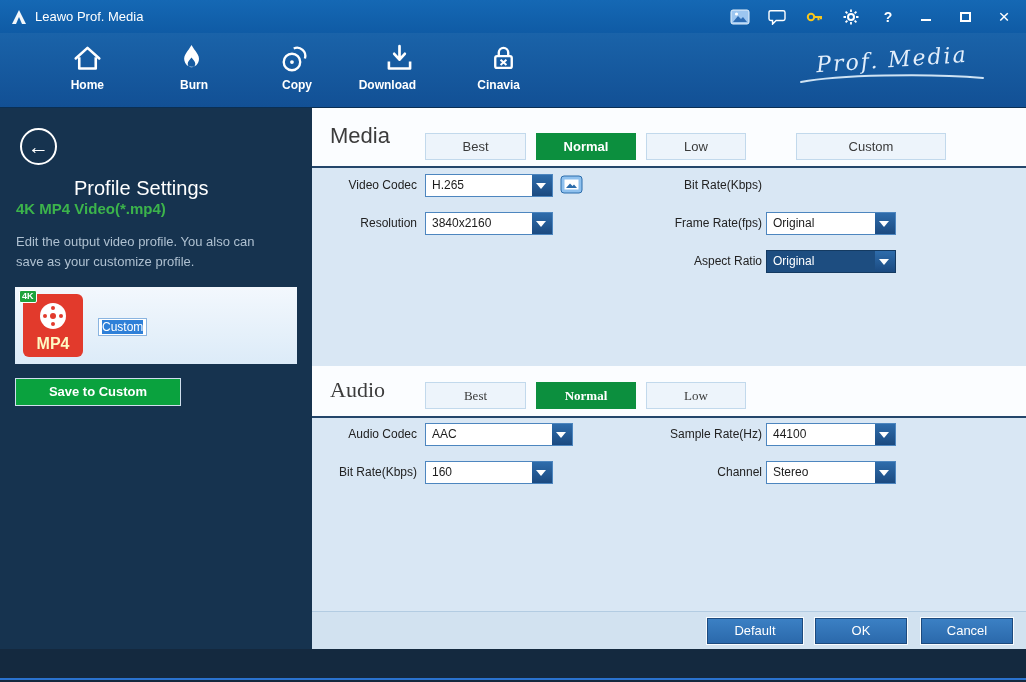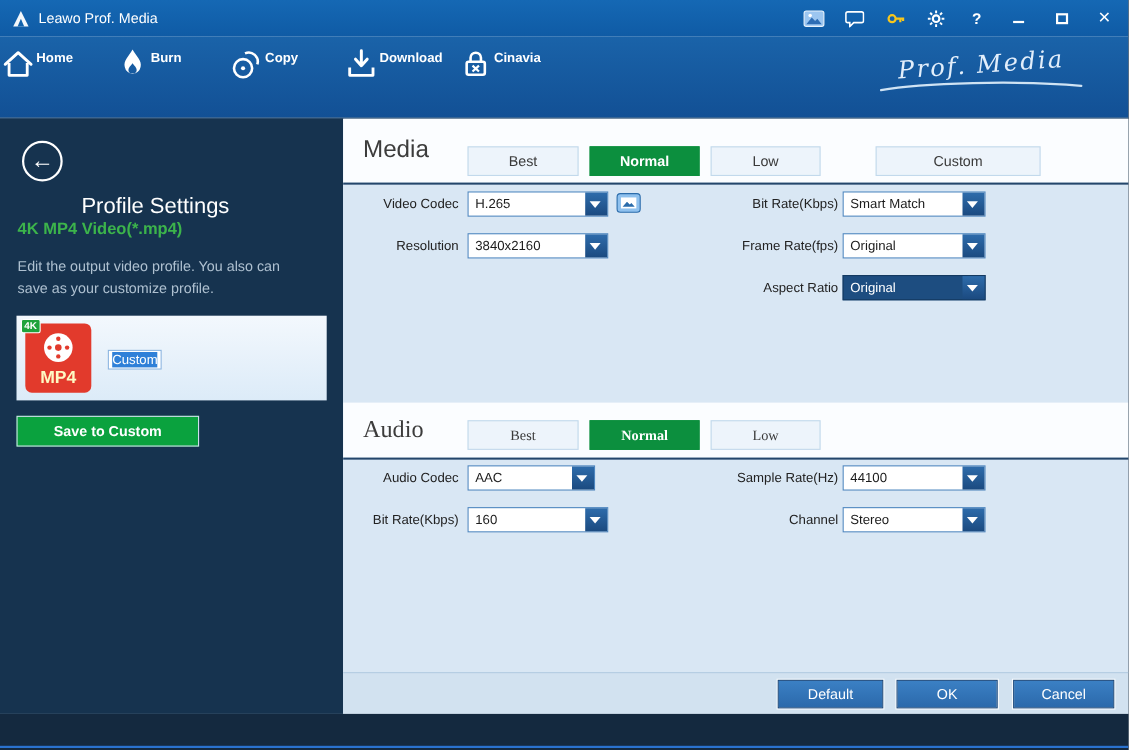--- a/index.html
+++ b/index.html
@@ -15,21 +15,21 @@
   .tbi { width:22px; height:20px; display:flex; align-items:center; justify-content:center; cursor:pointer; }
   .tbi.help { color:#fff; font-size:14px; font-weight:bold; }
   .wbtn { width:24px; height:22px; display:flex; align-items:center; justify-content:center; color:#fff; cursor:pointer; }
   .minbar { width:10px; height:2px; background:#fff; margin-top:6px; }
   .maxbox { width:11px; height:10px; border:2px solid #fff; }
   .wbtn.close { font-size:19px; line-height:18px; }
 
   
   .nav { position:absolute; left:0; top:33px; width:1026px; height:75px;
     background:linear-gradient(#1a63a9,#125095); border-bottom:1px solid #0a2f54; display:flex; }
-  .nav-item { width:104px; height:75px; display:flex; flex-direction:row; align-items:flex-start; padding-top:9px; cursor:pointer; }
+  .nav-item { width:104px; height:75px; display:flex; flex-direction:column; align-items:flex-end; padding-top:9px; cursor:pointer; }
   .nav-item.active { background:linear-gradient(#0c4279,#0d3a6a); }
   .nav-item svg { width:33px; height:33px; }
   .nlabel { color:#fff; font-size:12px; font-weight:bold; margin-top:3px; }
   .brand { position:absolute; right:34px; top:14px; width:200px; text-align:center; }
   .brand-text { display:block; color:#e2eefb; font-size:22px; font-style:italic;
     font-family:"DejaVu Serif", serif; transform:rotate(-4deg); letter-spacing:2px; }
   .brand svg { width:190px; height:14px; }
 
   
   .sidebar { position:absolute; left:0; top:108px; width:312px; height:541px; background:#16334f; }
@@ -54,21 +54,21 @@
     border:1px solid #cfdeed; color:#fff; font-weight:bold; font-size:13px; text-align:center; line-height:26px; cursor:pointer; }
 
   
   .main { position:absolute; left:312px; top:108px; width:714px; height:541px; background:#d9e7f4; }
   .sec-head { position:absolute; left:0; width:714px; background:#fbfdff; }
   .vid-head { top:0; height:58px; }
   .aud-head { top:258px; height:50px;font-family:Liberation Serif, serif; }
   .sec-sep { position:absolute; left:0; width:714px; height:2px; background:#24466b; }
   .vid-sep { top:58px; } .aud-sep { top:308px; }
   .sec-body { position:absolute; left:0; width:714px; background:#d9e7f4; }
-  .vid-body { top:60px; height:198px; }
+  .vid-body { top:60px; height:198px;border-radius:13px; }
   .aud-body { top:310px; height:193px; }
   .sec-title { position:absolute; left:18px; font-size:22px; color:#3c3c3c; }
   .vid-head .sec-title { top:15px; } .aud-head .sec-title { top:11px; }
   .qbtn { position:absolute; height:27px; background:#edf4fb; border:1px solid #c2d9ec; color:#3a3a3a;
     font-size:13px; text-align:center; line-height:25px; cursor:pointer; }
   .qbtn.active { background:#0c8f3e; border-color:#0c8f3e; color:#fff; font-weight:bold; }
   .vid-head .qbtn { top:25px; } .aud-head .qbtn { top:16px; }
 
   .flabel { position:absolute; font-size:12px; color:#222; text-align:right; }
   .lcol { left:0; width:105px; } .rcol { left:305px; width:145px; }
@@ -225,24 +225,20 @@
           <polygon points="6,13 10,8.5 12.5,11 14,9.5 17,13" fill="#2b6cab"></polygon>
         </svg>
       </span>
       <span class="flabel lcol" style="top:48px;">Resolution</span>
       <div class="dd" style="left:113px;top:44px;width:128px;">
         <span class="dd-text">3840x2160</span>
         <span class="dd-btn"></span>
       </div>
 
       <span class="flabel rcol" style="top:10px;">Bit Rate(Kbps)</span>
-      <div class="dd" style="left:454px;top:6px;width:130px;">
-        <span class="dd-text">Smart Match</span>
-        <span class="dd-btn"></span>
-      </div>
       <span class="flabel rcol" style="top:48px;">Frame Rate(fps)</span>
       <div class="dd" style="left:454px;top:44px;width:130px;">
         <span class="dd-text">Original</span>
         <span class="dd-btn"></span>
       </div>
       <span class="flabel rcol" style="top:86px;">Aspect Ratio</span>
       <div class="dd dark" style="left:454px;top:82px;width:130px;">
         <span class="dd-text">Original</span>
         <span class="dd-btn"></span>
       </div>
@@ -251,21 +247,21 @@
     <div class="sec-head aud-head">
       <span class="sec-title">Audio</span>
       <span class="qbtn" style="left:113px;width:101px;">Best</span>
       <span class="qbtn active" style="left:224px;width:100px;">Normal</span>
       <span class="qbtn" style="left:334px;width:100px;">Low</span>
     </div>
     <div class="sec-sep aud-sep"></div>
 
     <div class="sec-body aud-body">
       <span class="flabel lcol" style="top:9px;">Audio Codec</span>
-      <div class="dd" style="left:113px;top:5px;width:116px;">
+      <div class="dd" style="left:113px;top:5px;width:148px;">
         <span class="dd-text">AAC</span>
         <span class="dd-btn"></span>
       </div>
       <span class="flabel lcol" style="top:47px;">Bit Rate(Kbps)</span>
       <div class="dd" style="left:113px;top:43px;width:128px;">
         <span class="dd-text">160</span>
         <span class="dd-btn"></span>
       </div>
 
       <span class="flabel rcol" style="top:9px;">Sample Rate(Hz)</span>

